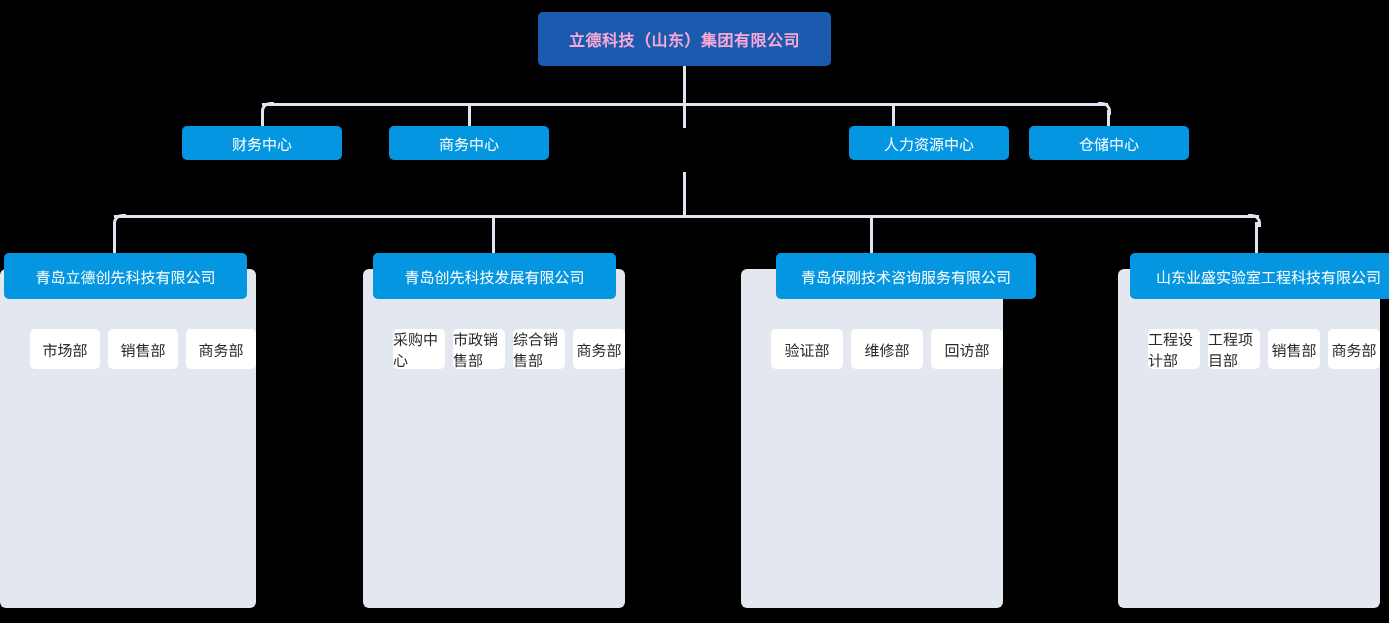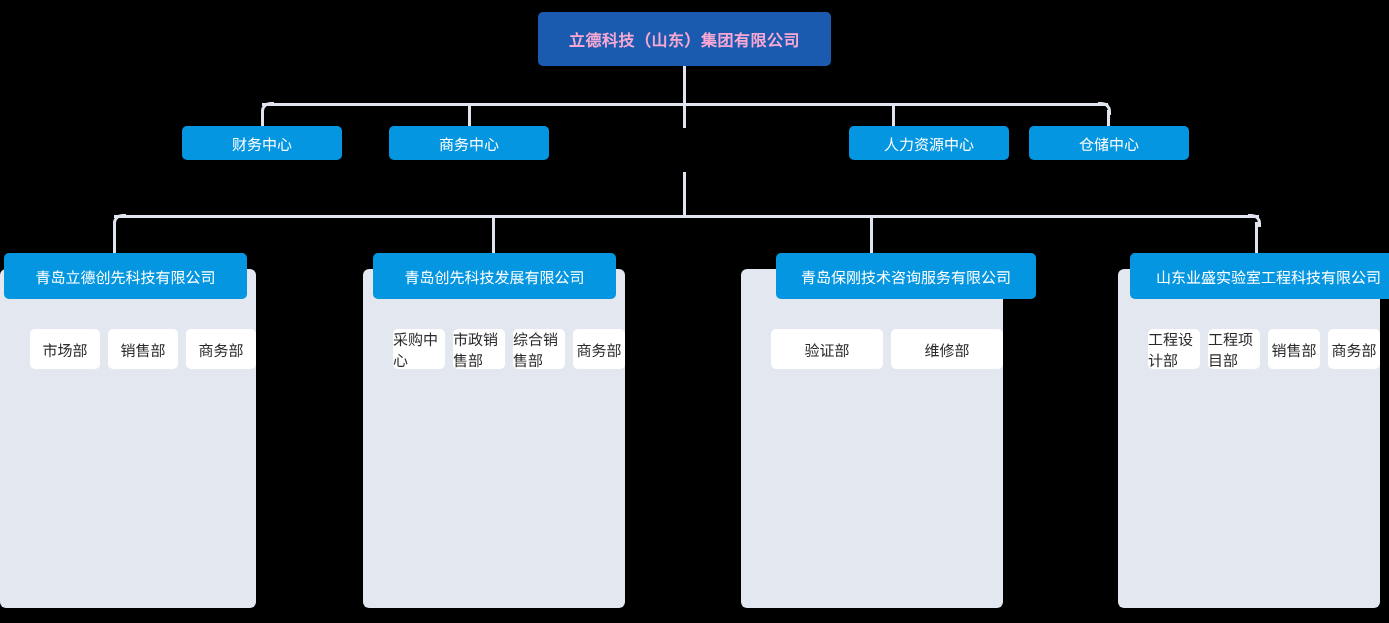--- a/index.html
+++ b/index.html
@@ -192,20 +192,21 @@
       <div class="dept-chip">综合销售部</div>
       <div class="dept-chip">商务部</div>
     </div>
   </div>
 
   <div class="company-panel" style="left:741px; width:262px; height:339px;">
     <div class="company-header" style="left:11px; width:260px;margin-left:24px;">青岛保刚技术咨询服务有限公司</div>
     <div class="dept-list">
       <div class="dept-chip">验证部</div>
       <div class="dept-chip">维修部</div>
+      <div class="dept-chip">回访部</div>
     </div>
   </div>
 
   <div class="company-panel" style="left:1118px; width:262px; height:339px;">
     <div class="company-header" style="left:12px; width:277px;">山东业盛实验室工程科技有限公司</div>
     <div class="dept-list">
       <div class="dept-chip">工程设计部</div>
       <div class="dept-chip">工程项目部</div>
       <div class="dept-chip">销售部</div>
       <div class="dept-chip">商务部</div>

